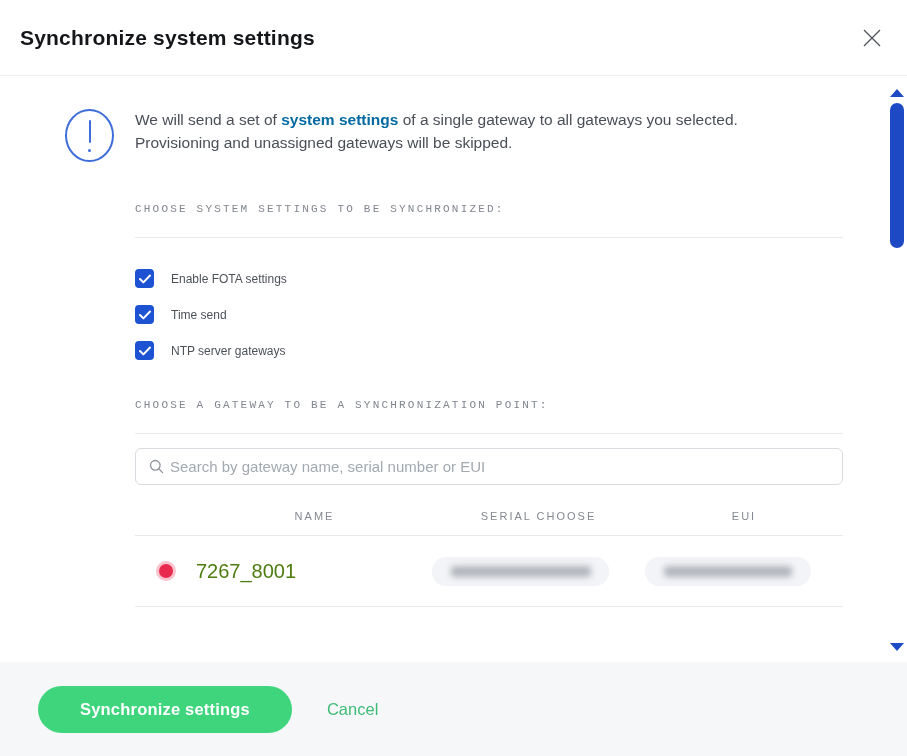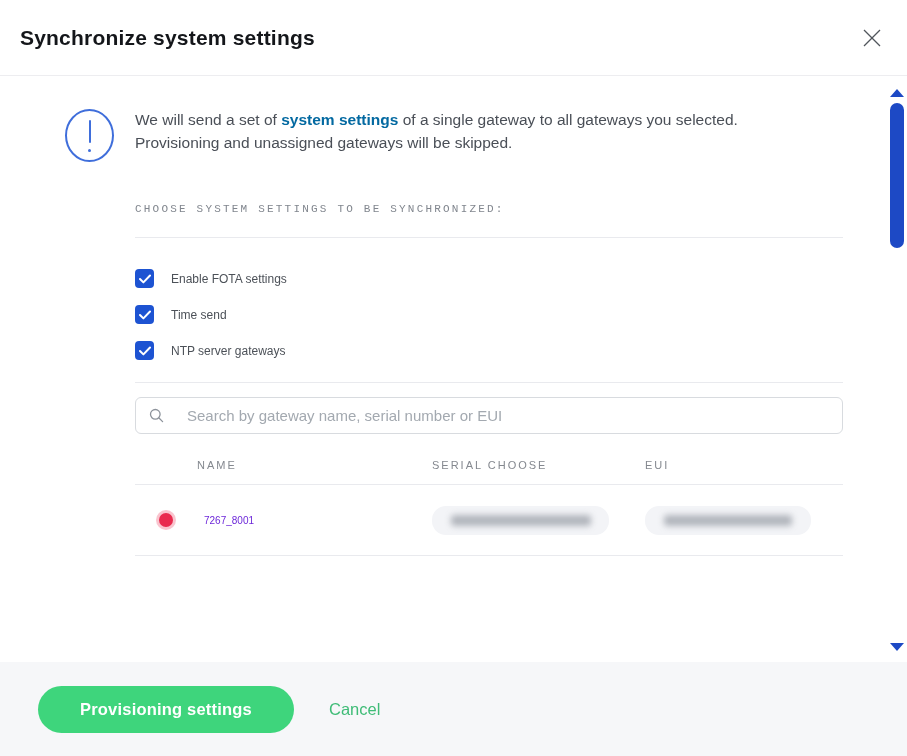--- a/index.html
+++ b/index.html
@@ -108,52 +108,53 @@
     display: flex; align-items: center;
     padding: 0 13px;
     background: #fff;
   }
   .search-box input {
     border: none; outline: none;
     flex: 1;
     font-family: "Liberation Sans", sans-serif;
     font-size: 15px;
     color: #a16207;
-    margin-left: 23px;
+    margin-left: 6px;
     background: transparent;
   }
   .search-box input::placeholder { color: #a3a9b0; }
 
   .gw-table { margin-top: 25px; }
   .table-header, .table-row {
     display: grid;
     grid-template-columns: 297px 213px 1fr;
     align-items: center;
+    text-align: center;
   }
   .table-header {
     font-size: 11px;
     letter-spacing: 2px;
     color: #84888f;
     font-weight: 500;
   }
   .th-name { padding-left: 62px; }
   .header-divider { height: 1px; background: #e9eaee; margin-top: 13px; }
   .table-row { height: 70px; cursor: pointer; }
   .row-name-cell { display: flex; align-items: center; padding-left: 24px; }
   .status-dot {
     width: 14px; height: 14px;
     border-radius: 50%;
     background: #e92a4e;
     box-shadow: 0 0 0 3px rgba(233,42,78,.28);
     flex: none;
   }
   .row-name {
-    margin-left: 31px;
-    font-size: 10px;
-    color: #6d28d9;
+    margin-left: 23px;
+    font-size: 20px;
+    color: #4d7c0f;
   }
   .pill {
     height: 29px;
     border-radius: 14px;
     background: #f3f4f7;
     display: flex; align-items: center; justify-content: center;
   }
   .pill-serial { width: 177px; }
   .pill-eui { width: 166px; }
   .blur-bar {
@@ -269,20 +270,21 @@
       <div class="checkbox-row">
         <div class="checkbox">
           <svg width="12" height="10" viewBox="0 0 12 10">
               <polyline points="1,5 4.4,8.4 11,1.5" fill="none" stroke="#ffffff" stroke-width="2" stroke-linecap="round" stroke-linejoin="round"></polyline>
             </svg>
         </div>
         <div class="checkbox-label">NTP server gateways</div>
       </div>
     </div>
 
+    <div class="section-label gateway">CHOOSE A GATEWAY TO BE A SYNCHRONIZATION POINT:</div>
     <div class="divider"></div>
 
     <div class="search-box">
       <svg width="15" height="15" viewBox="0 0 15 15">
         <circle cx="6.3" cy="6.3" r="4.8" fill="none" stroke="#8d939b" stroke-width="1.3"></circle>
         <line x1="10" y1="10" x2="13.6" y2="13.6" stroke="#8d939b" stroke-width="1.3" stroke-linecap="round"></line>
       </svg>
       <input type="text" placeholder="Search by gateway name, serial number or EUI" style="">
     </div>
 
@@ -316,15 +318,15 @@
   </div>
 </div>
 
 <div class="scrollbar">
   <div class="scroll-arrow-up"></div>
   <div class="scroll-thumb"></div>
   <div class="scroll-arrow-down"></div>
 </div>
 
 <div class="modal-footer">
-  <button class="submit-btn">Provisioning settings</button>
+  <button class="submit-btn">Synchronize settings</button>
   <span class="cancel-link">Cancel</span>
 </div>
 
 </body></html>

